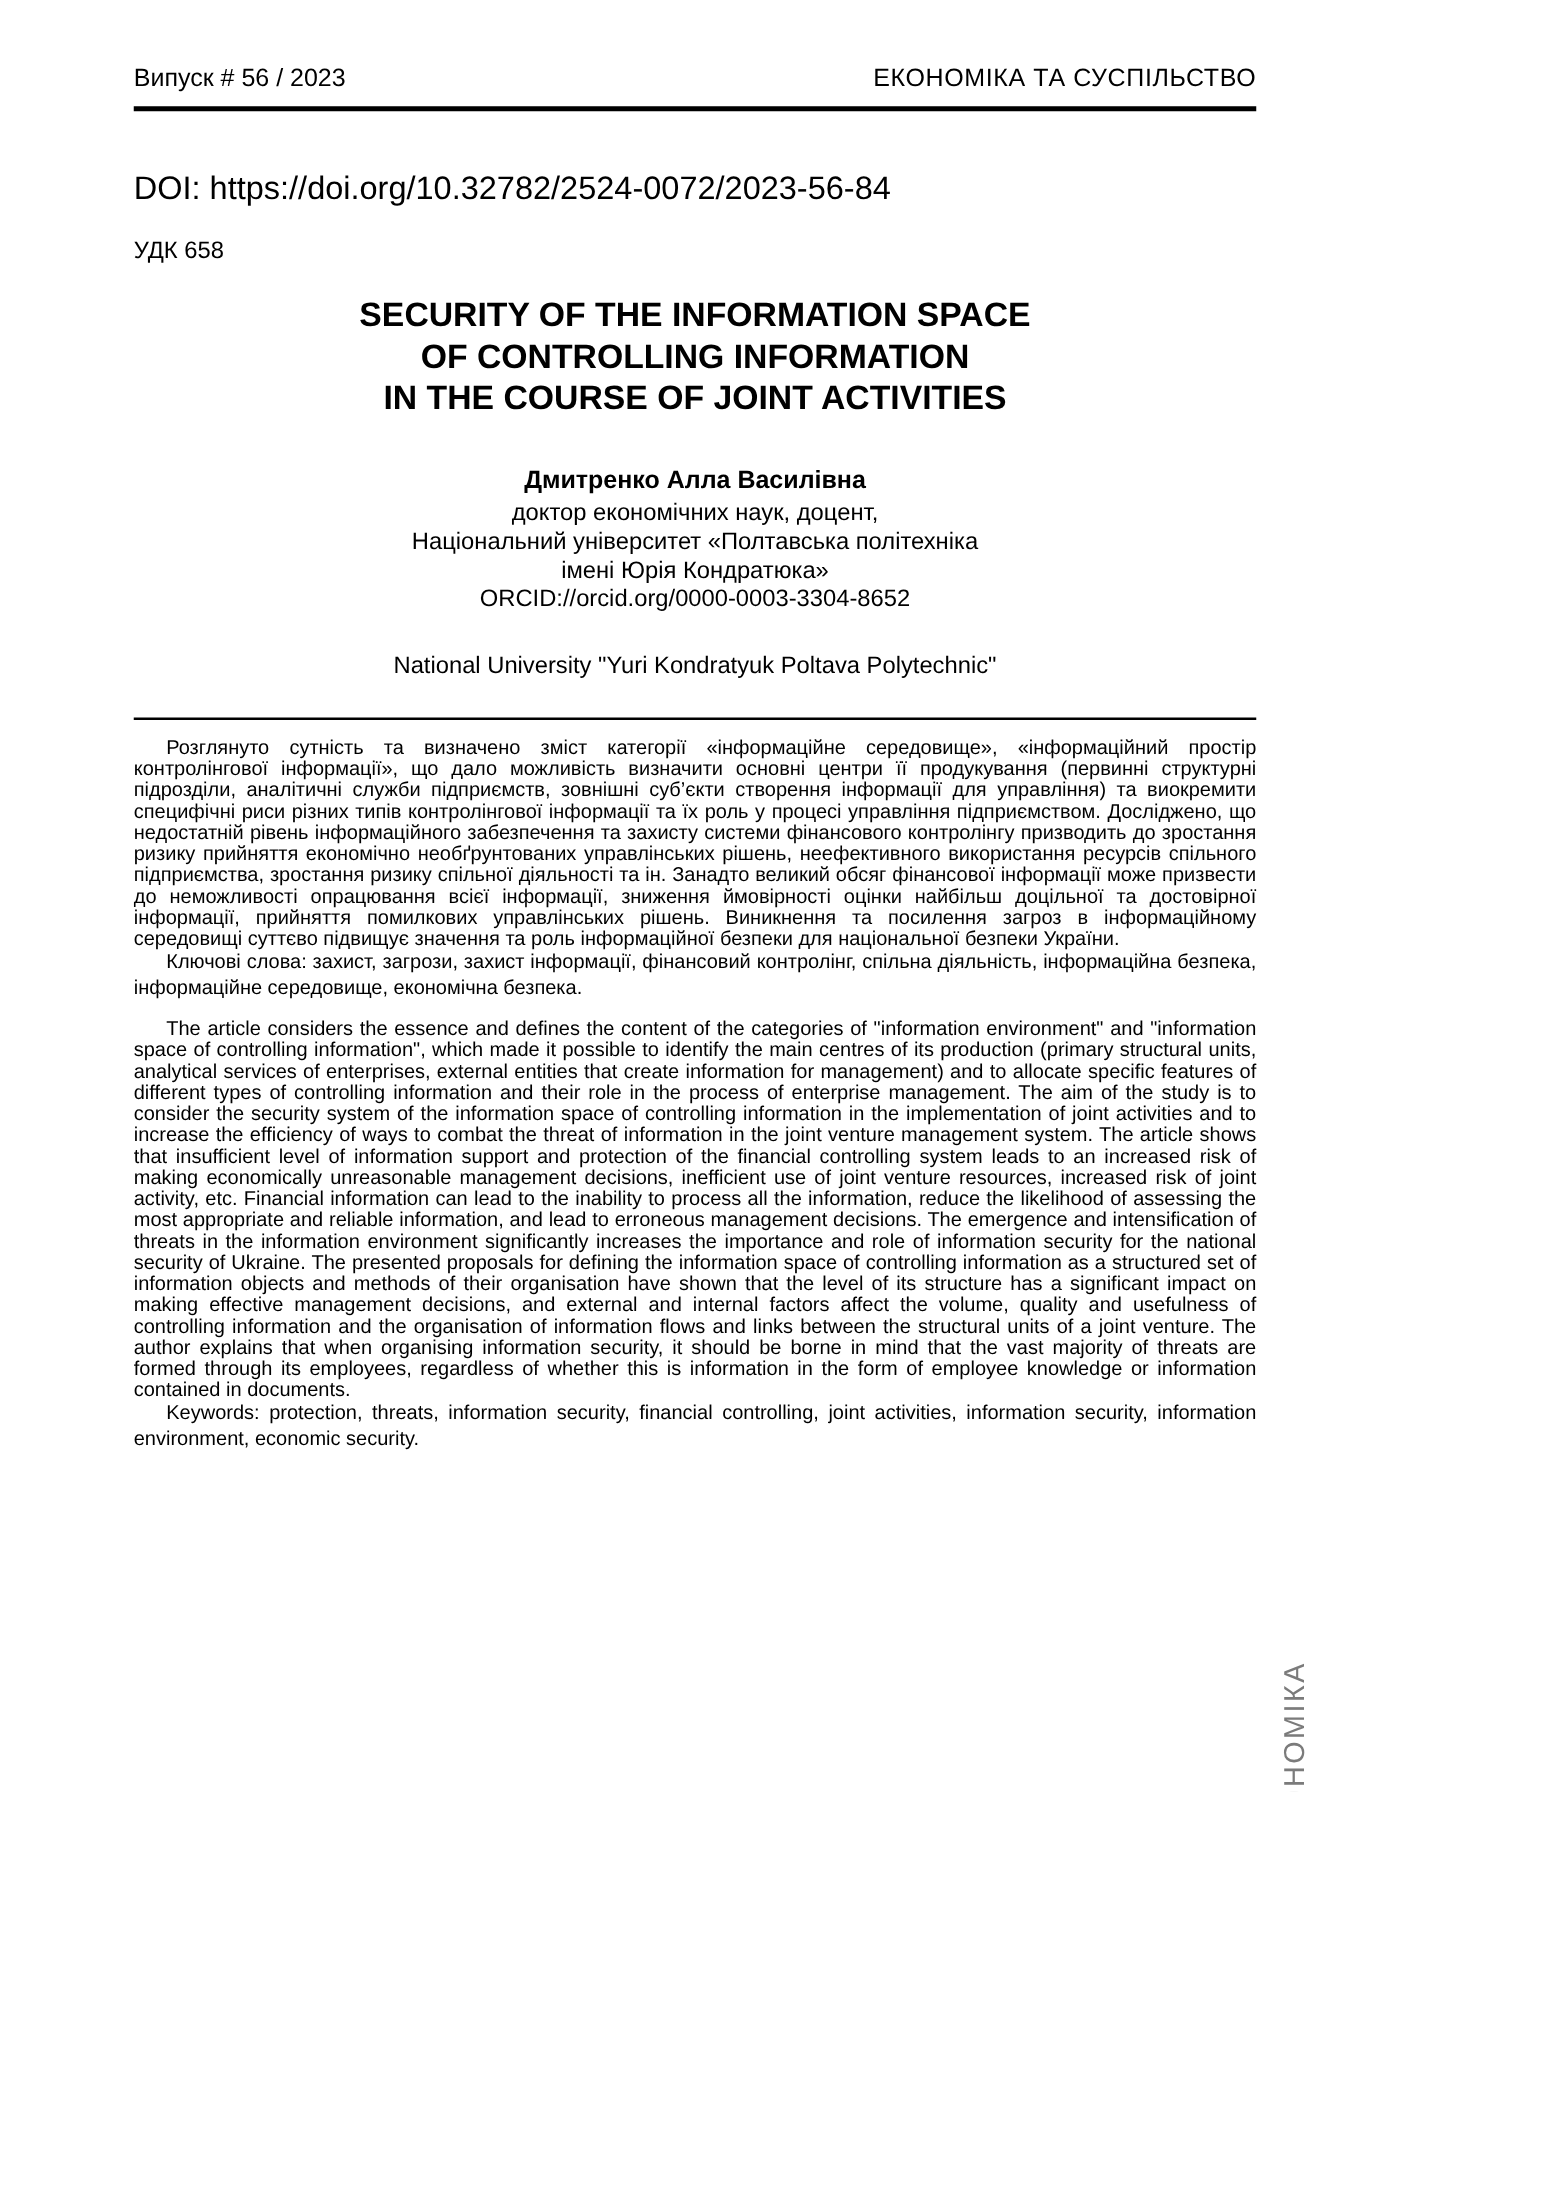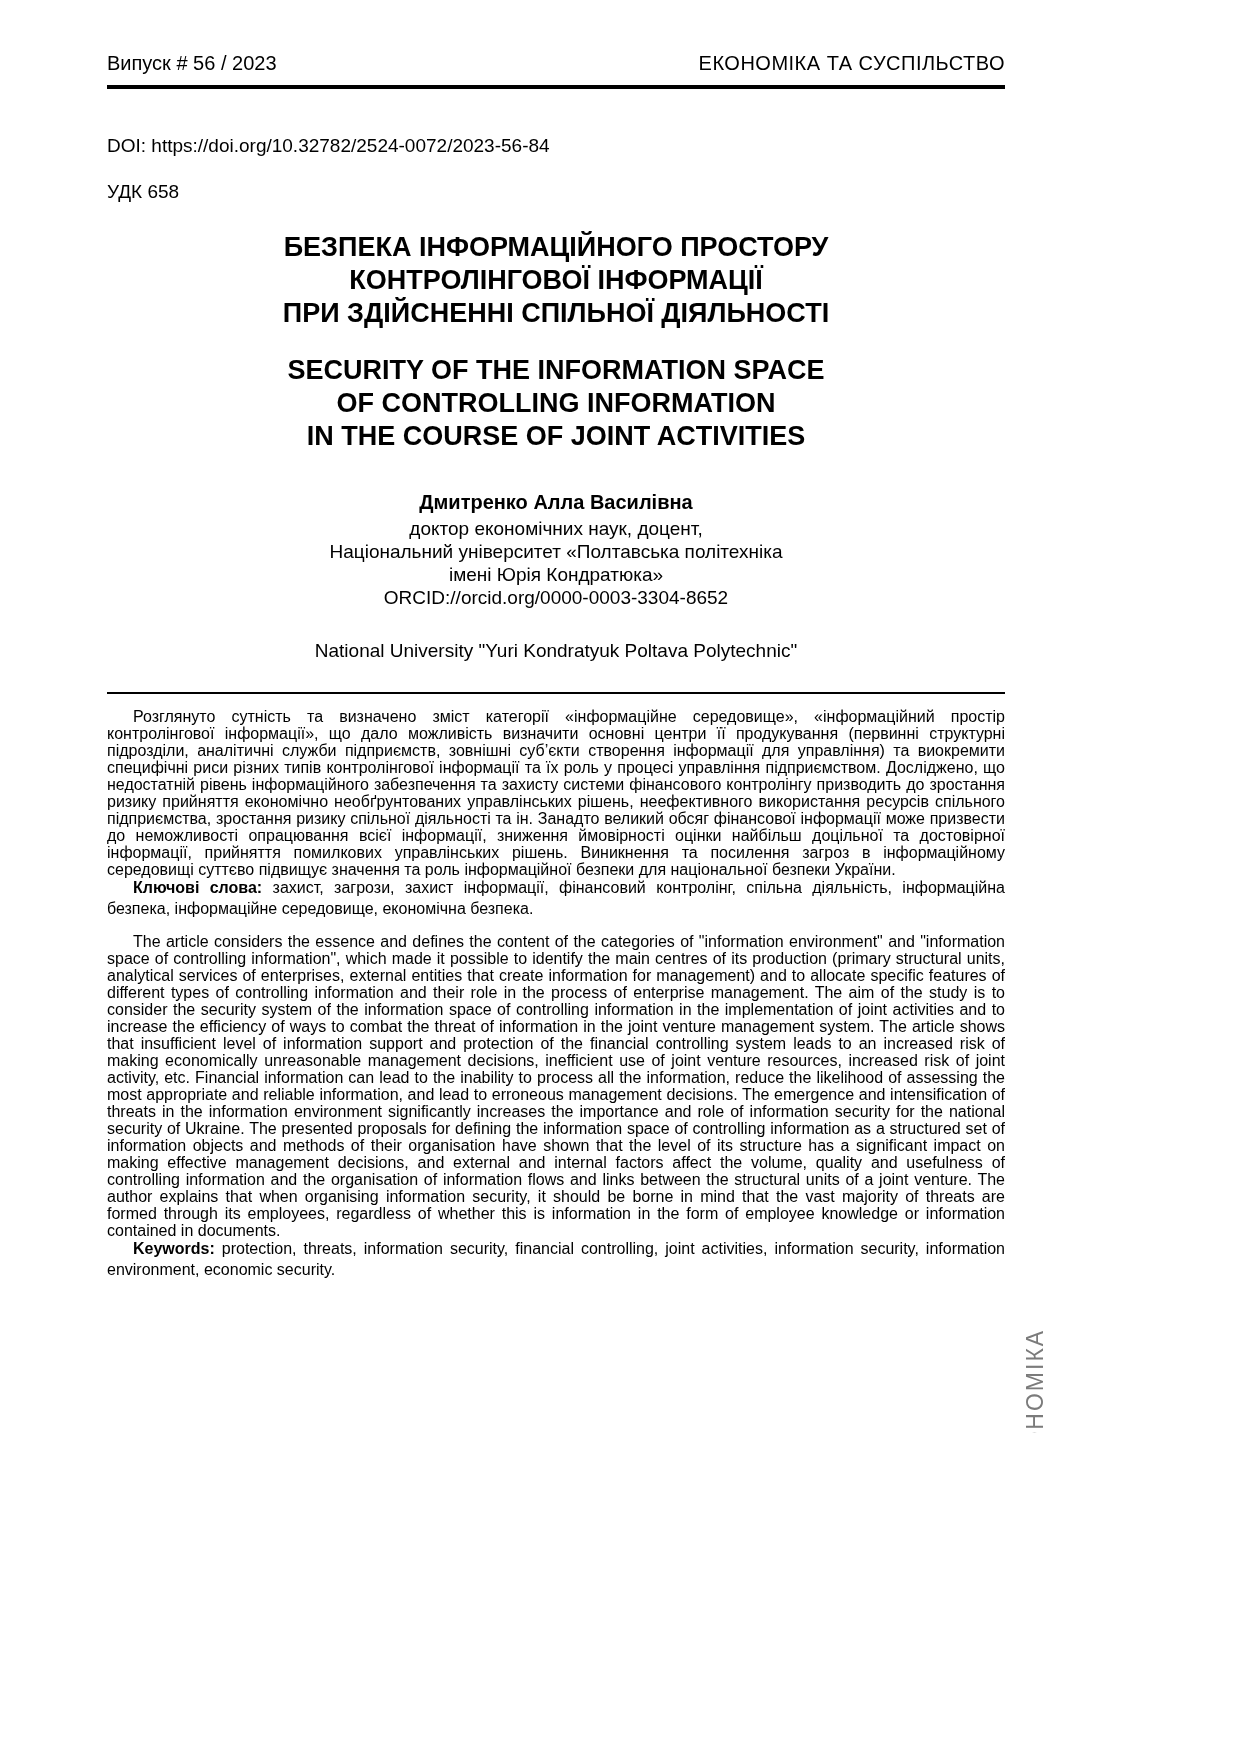--- a/index.html
+++ b/index.html
@@ -14,42 +14,42 @@
   }
   .content{margin-left:107px;width:898px;}
   
   .journal-header{
     display:flex;justify-content:space-between;align-items:baseline;
     padding-top:52px;font-size:20px;
   }
   .journal-header .right{letter-spacing:.5px;}
   .header-rule{margin-top:10px;height:4px;background:#000;}
   
-  .doi{margin-top:46px;font-size:19px;}
+  .doi{margin-top:46px;font-size:26px;}
   .udk{margin-top:24px;font-size:19px;}
   
   .title{
     margin-top:28px;text-align:center;font-weight:bold;
     font-size:27px;line-height:33px;white-space:pre-line;
   }
   .title.en{margin-top:24px;}
   
   .author-block{margin-top:36px;text-align:center;font-size:19px;line-height:23px;}
   .author-block .author-name{font-weight:bold;font-size:20px;line-height:26px;margin-bottom:2px;}
   .author-block .multiline{white-space:pre-line;}
   .author-block.en{margin-top:30px;}
   .divider{margin-top:30px;border:none;border-top:2px solid #000;height:0;}
   
   .abstract{
     margin:14px 0 0 0;text-align:justify;
     font-size:16px;line-height:17px;text-indent:26px;
   }
   .abstract.first{margin-top:14px;}
   .keywords{margin:0;text-align:justify;font-size:16px;line-height:20.5px;text-indent:26px;}
-  .keywords .kw-label{font-weight:bold;}
+  .keywords .kw-label{font-weight:normal;}
   
   .footer{
     position:absolute;left:107px;top:1522px;
     display:flex;align-items:center;gap:12px;font-size:18px;
   }
   .cc-badge{display:inline-block;line-height:0;}
   
   .vertical-label{
     position:absolute;left:1022px;top:1272px;height:210px;
     writing-mode:vertical-rl;transform:rotate(180deg);
@@ -65,23 +65,20 @@
 
     <header class="journal-header">
       <span class="left">Випуск # 56 / 2023</span>
       <span class="right">ЕКОНОМІКА ТА СУСПІЛЬСТВО</span>
     </header>
     <div class="header-rule"></div>
 
     <div class="doi">DOI: https://doi.org/10.32782/2524-0072/2023-56-84</div>
     <div class="udk">УДК 658</div>
 
-    <h1 class="title uk">БЕЗПЕКА ІНФОРМАЦІЙНОГО ПРОСТОРУ
-КОНТРОЛІНГОВОЇ ІНФОРМАЦІЇ
-ПРИ ЗДІЙСНЕННІ СПІЛЬНОЇ ДІЯЛЬНОСТІ</h1>
     <h2 class="title en">SECURITY OF THE INFORMATION SPACE
 OF CONTROLLING INFORMATION
 IN THE COURSE OF JOINT ACTIVITIES</h2>
 
     <div class="author-block uk">
       <div class="author-name">Дмитренко Алла Василівна</div>
       <div>доктор економічних наук, доцент,</div>
       <div class="multiline">Національний університет «Полтавська політехніка
 імені Юрія Кондратюка»</div>
       <div>ORCID://orcid.org/0000-0003-3304-8652</div>

